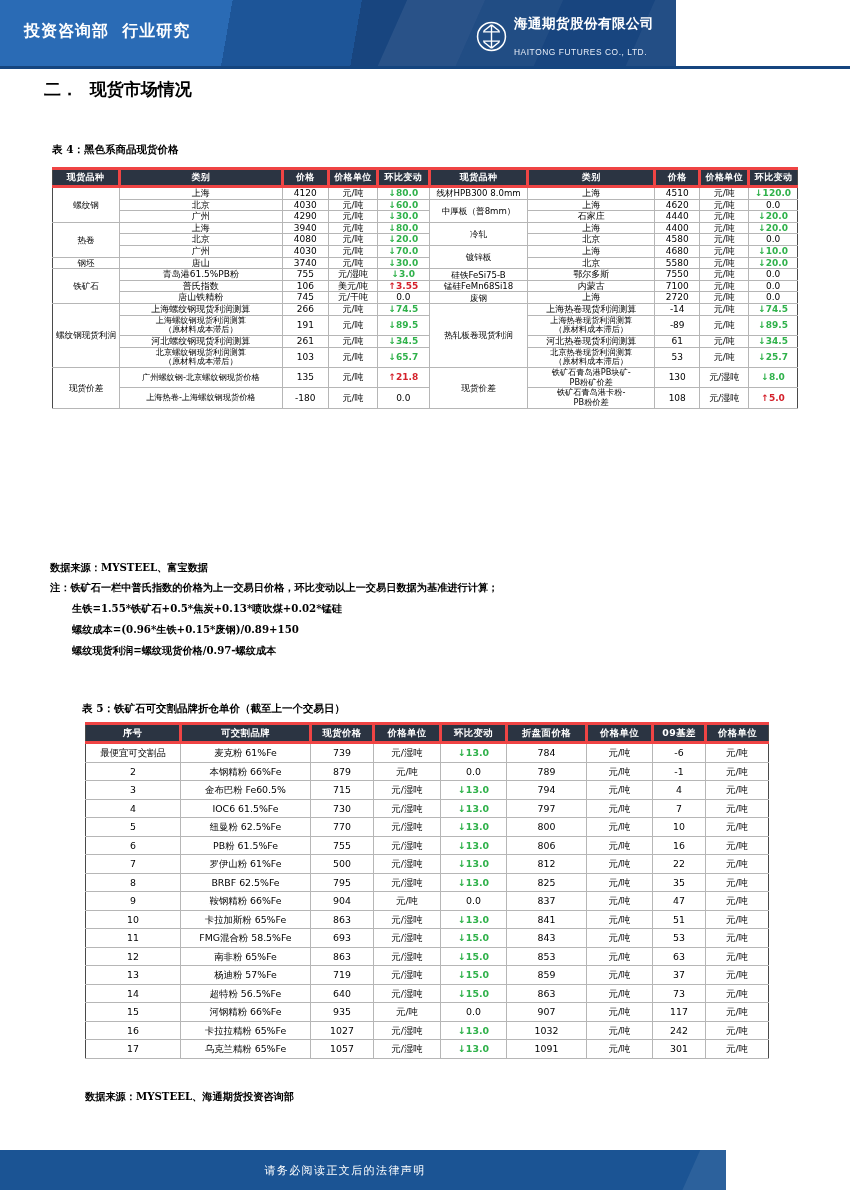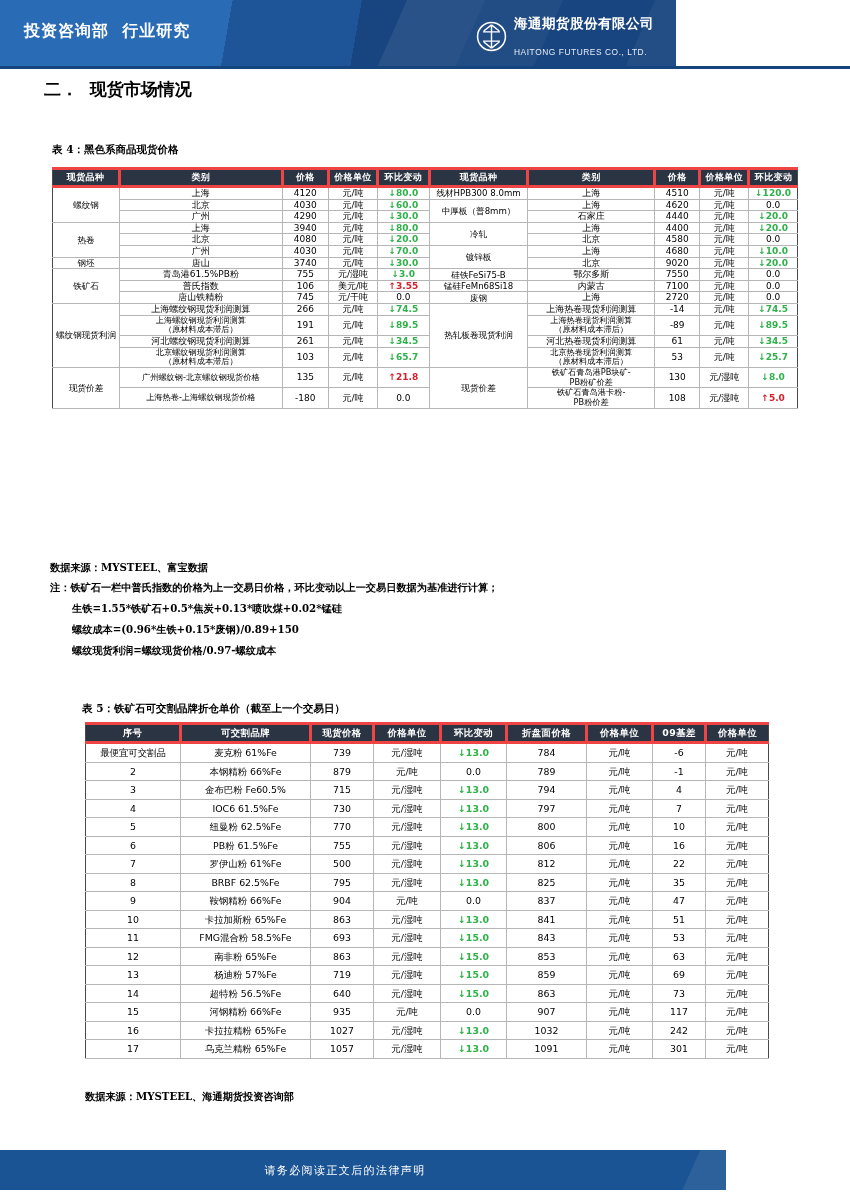--- a/index.html
+++ b/index.html
@@ -255,21 +255,21 @@
         <td>元/吨</td>
         <td class="outer-r"><span class="down">↓10.0</span></td>
       </tr>
       <tr>
         <td class="outer-l namecell">钢坯</td>
         <td>唐山</td>
         <td>3740</td>
         <td>元/吨</td>
         <td><span class="down">↓30.0</span></td>
         <td>北京</td>
-        <td>9020</td>
+        <td>5580</td>
         <td>元/吨</td>
         <td class="outer-r"><span class="down">↓20.0</span></td>
       </tr>
       <tr>
         <td class="outer-l namecell" rowspan="3">铁矿石</td>
         <td>青岛港61.5%PB粉</td>
         <td>755</td>
         <td>元/湿吨</td>
         <td><span class="down">↓3.0</span></td>
         <td class="mid-sep namecell">硅铁FeSi75-B</td>
@@ -534,21 +534,21 @@
         <td class="outer-r">元/吨</td>
       </tr>
       <tr>
         <td class="outer-l">13</td>
         <td>杨迪粉 57%Fe</td>
         <td>719</td>
         <td>元/湿吨</td>
         <td><span class="down">↓15.0</span></td>
         <td>859</td>
         <td>元/吨</td>
-        <td>69</td>
+        <td>37</td>
         <td class="outer-r">元/吨</td>
       </tr>
       <tr>
         <td class="outer-l">14</td>
         <td>超特粉 56.5%Fe</td>
         <td>640</td>
         <td>元/湿吨</td>
         <td><span class="down">↓15.0</span></td>
         <td>863</td>
         <td>元/吨</td>

